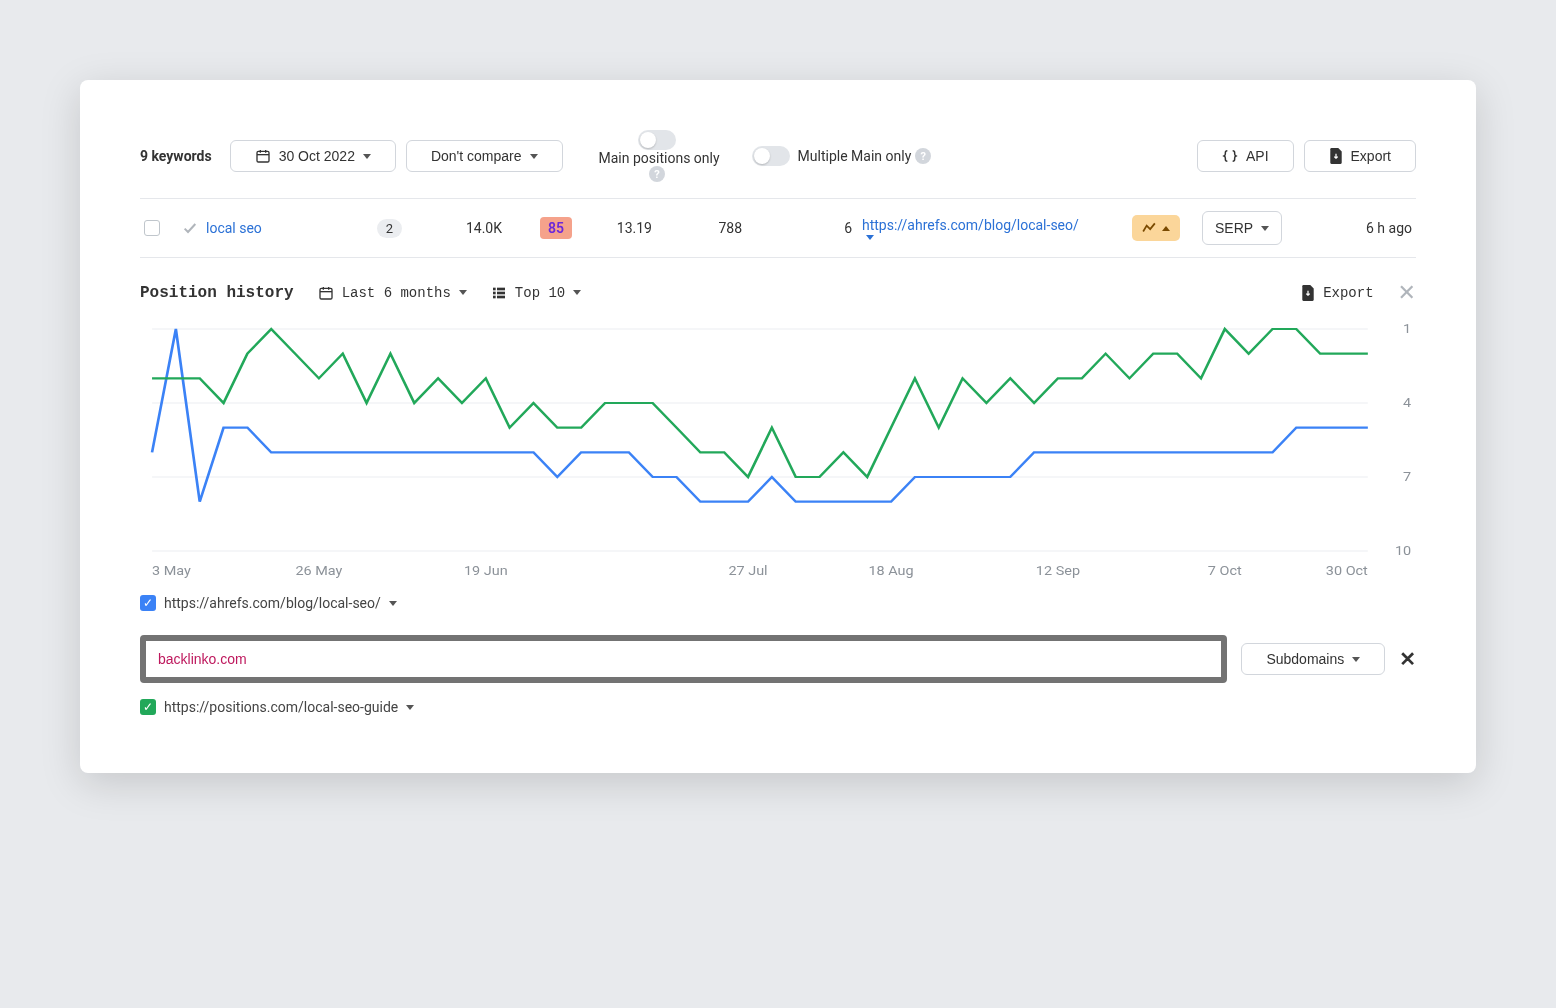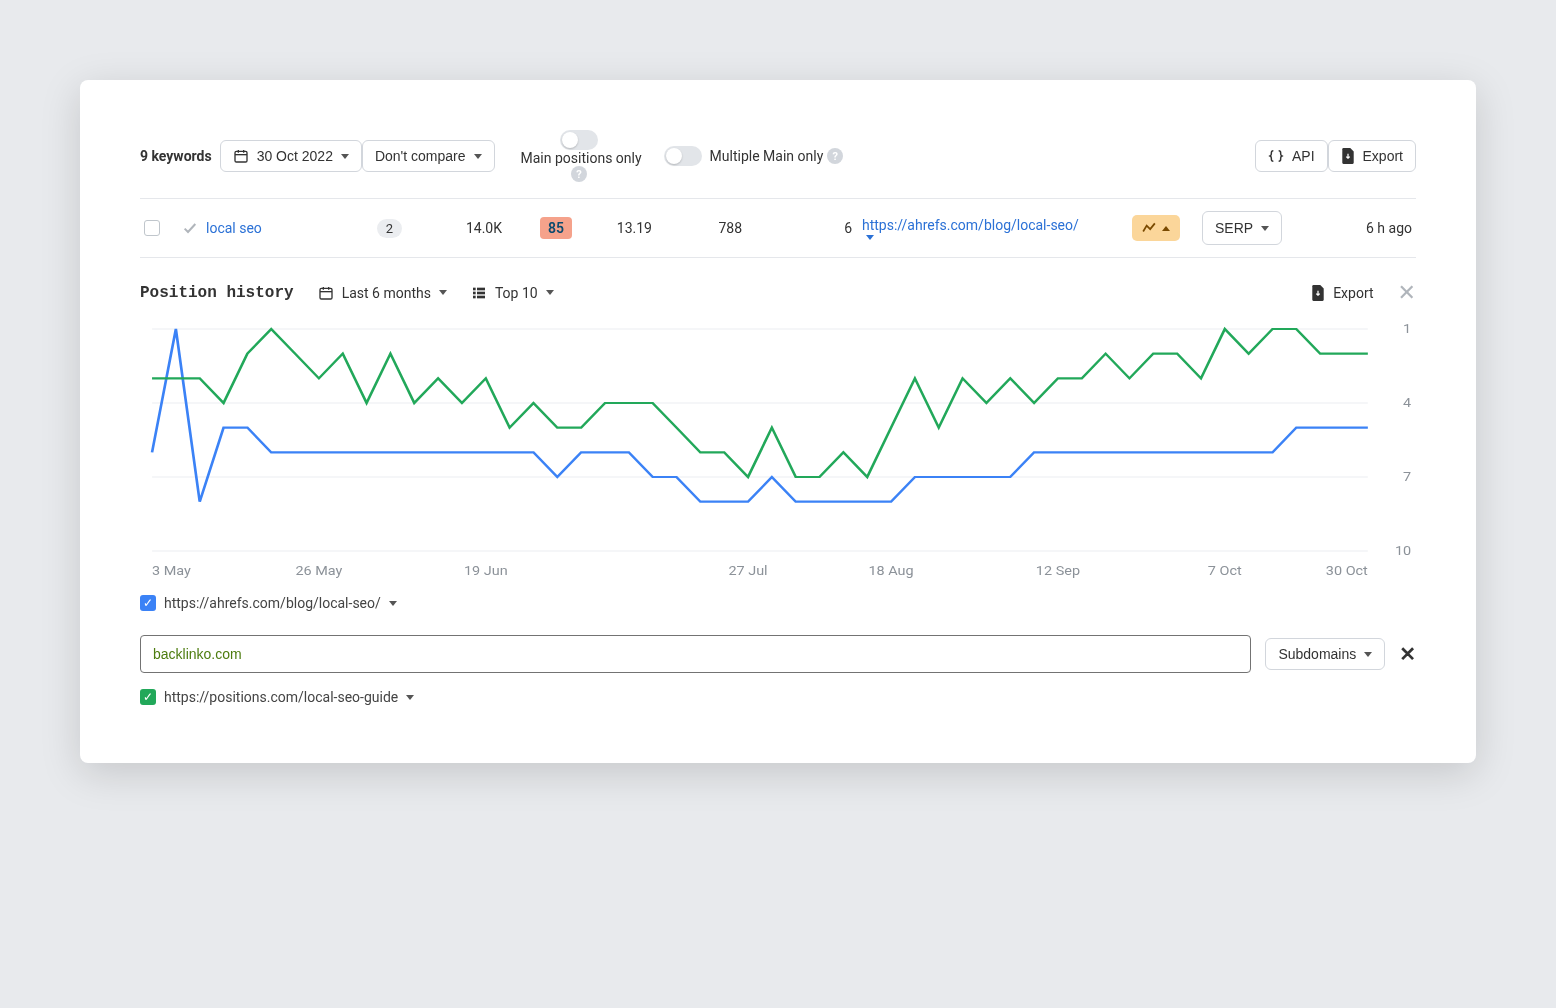--- a/index.html
+++ b/index.html
@@ -15,28 +15,29 @@
   .panel {
     background: #fff;
     border-radius: 8px;
     box-shadow: 0 10px 40px rgba(0,0,0,0.15);
     padding: 50px 60px;
     width: 100%;
   }
   .toolbar {
     display: flex;
     align-items: center;
+    gap: 10px;
     padding-bottom: 16px;
   }
   .keywords-count { font-weight: 700; color:#333; margin-right: 8px; }
   .btn {
     border: 1px solid #d2d6dc;
     background: #fff;
     border-radius: 6px;
-    padding: 7px 12px;
+    padding: 7px 24px;
     display: inline-flex;
     align-items: center;
     gap: 8px;
     cursor: pointer;
     font-size: 14px;
     color:#333;
     white-space: nowrap;
   }
   .caret-down {
     width: 0; height: 0;
@@ -84,35 +85,35 @@
   .checkbox {
     width: 16px; height: 16px; border: 1.5px solid #c0c6cc; border-radius: 3px; background:#fff; cursor:pointer;
   }
   .keyword-cell { display:flex; align-items:center; gap:8px; }
   .checkmark-icon { color:#b0b5bb; }
   .link { color:#2b71d6; text-decoration: none; cursor:pointer; }
   .pill-grey {
     background:#ebedf0; border-radius: 12px; padding: 2px 9px; font-size:13px; display:inline-block;
   }
   .kd-badge {
-    background:#f5a28b; color:#0c4a6e; border-radius:4px; padding: 3px 8px; font-weight:600; display:inline-block;
+    background:#f5a28b; color:#6d28d9; border-radius:4px; padding: 3px 8px; font-weight:600; display:inline-block;
   }
   .url-cell { display:flex; flex-direction:column; align-items:flex-start; gap:2px;}
   .chart-btn {
     background:#fbd69a; border:none; border-radius:5px; padding: 6px 10px;
     display:inline-flex; align-items:center; gap:6px; cursor:pointer;
   }
   .serp-btn { padding: 8px 12px; }
 
   .section-head {
     display:flex; align-items:center; gap: 24px;
     padding: 22px 0 12px;
   }
   .section-title { font-weight:700; font-size:16px; color:#333;font-family:Liberation Mono, monospace; }
-  .filter { display:inline-flex; align-items:center; gap:8px; color:#333; cursor:pointer; }
+  .filter { display:inline-flex; align-items:center; gap:8px; color:#333; cursor:pointer;font-family:Liberation Mono, monospace; }
   .close-x { font-size:22px; color:#b0b5bb; cursor:pointer; font-weight:400; }
 
   .chart-wrap { position:relative; margin-top: 4px; }
   .chart-svg { width: 100%; height: 260px; display:block; }
   .y-tick { font-size:12px; fill:#8c9299; }
   .x-tick { font-size:12px; fill:#8c9299; }
   .gridline { stroke:#eceef1; stroke-width:1; }
   .series-blue { stroke:#3b82f6; stroke-width:2.2; fill:none; }
   .series-green { stroke:#22a85a; stroke-width:2.2; fill:none; }
 
@@ -120,22 +121,22 @@
   .legend .cb {
     width:16px; height:16px; border-radius:3px; display:inline-flex; align-items:center; justify-content:center; color:#fff; font-size:12px;
   }
   .cb.blue { background:#3b82f6; }
   .cb.green { background:#22a85a; }
   .legend-text { color:#444; }
   .competitor-row {
     display:flex; align-items:center; gap:14px; padding-top: 16px;
   }
   .text-input {
-    flex:1; border:1px solid #737373; border-radius:4px; padding:10px 12px;
-    font-size:14px; color:#4d7c0f;
+    flex:1; border:6px solid #737373; border-radius:4px; padding:10px 12px;
+    font-size:14px; color:#be185d;
   }
   .remove-x { font-size:20px; color:#333; cursor:pointer; font-weight:700; }
 </style>
 </head>
 <body>
 
 <div class="panel">
 
   <div class="toolbar">
     <span class="keywords-count">9 keywords</span>

